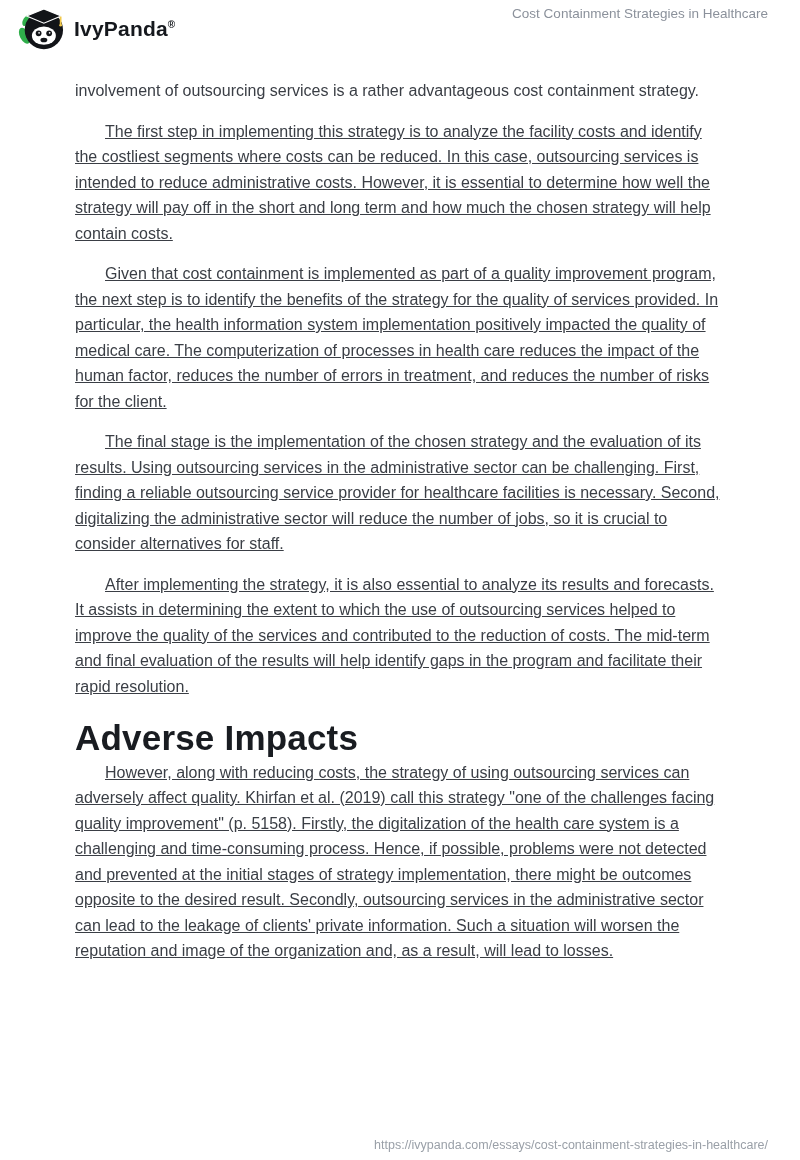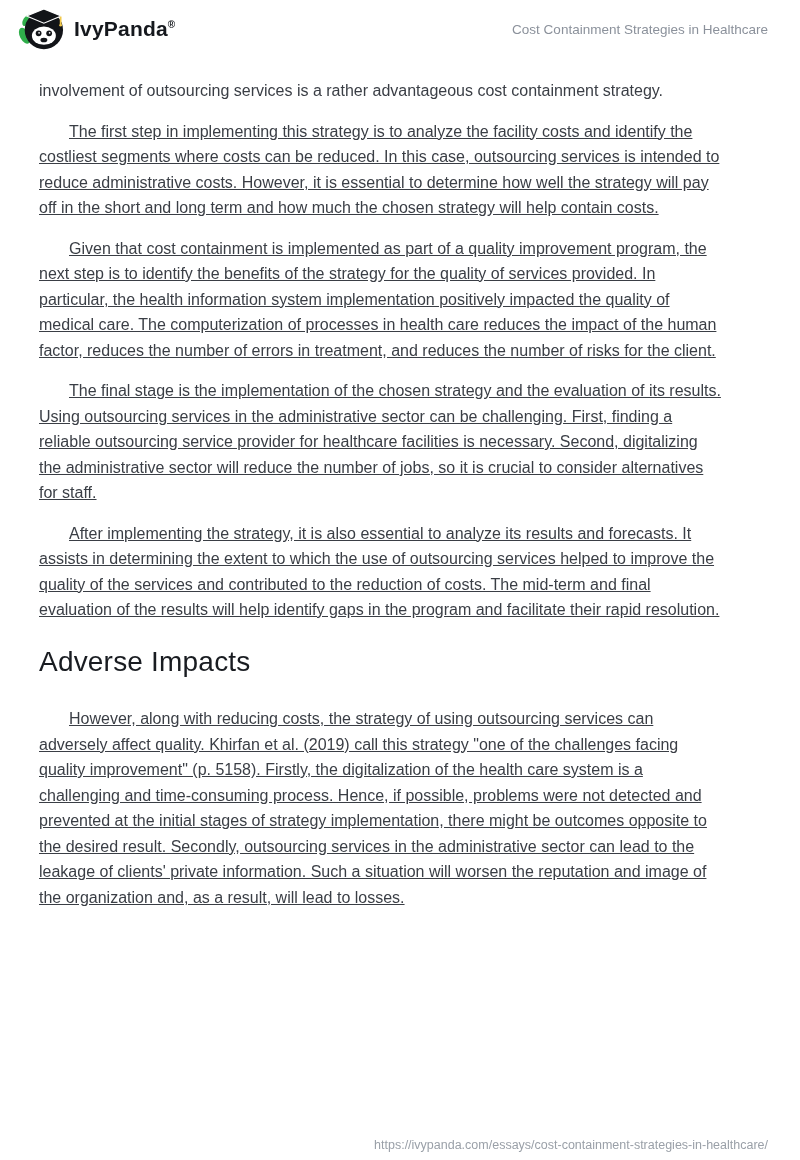--- a/index.html
+++ b/index.html
@@ -11,21 +11,21 @@
     width: 800px;
     height: 1160px;
     background: #ffffff;
     overflow: hidden;
     margin: 0 auto;
   }
 
   
   .header {
     display: flex;
-    align-items: center;
+    align-items: flex-start;
     height: 58px;
     padding: 6px 32px 6px 18px;
     gap: 13px;
   }
   .brand {
     display: flex;
     align-items: center;
     gap: 10px;
   }
   .logo { width: 46px; height: 46px; display: inline-block; }
@@ -42,32 +42,32 @@
     font-weight: bold;
   }
   .doc-title {
     margin-left: auto;
     font-size: 13.5px;
     color: #8b919b;
   }
 
   
   .content {
-    padding: 20px 78px 0 39px;
+    padding: 20px 78px 0 75px;
     font-size: 16px;
     line-height: 25.5px;
     color: #3a3e45;
   }
   .content p { margin: 0 0 15px 0; }
   .content p.indent { text-indent: 30px; text-decoration: underline; }
   .section-heading {
-    font-size: 28px;
-    font-weight: normal;
+    font-size: 35px;
+    font-weight: bold;
     color: #191c21;
-    margin: 26px 0 32px 0;
+    margin: 26px 0 9px 0;
     letter-spacing: 0.2px;
   }
 
   
   .footer {
     position: absolute;
     right: 32px;
     bottom: 8px;
     font-size: 12.5px;
     color: #9aa0a8;

